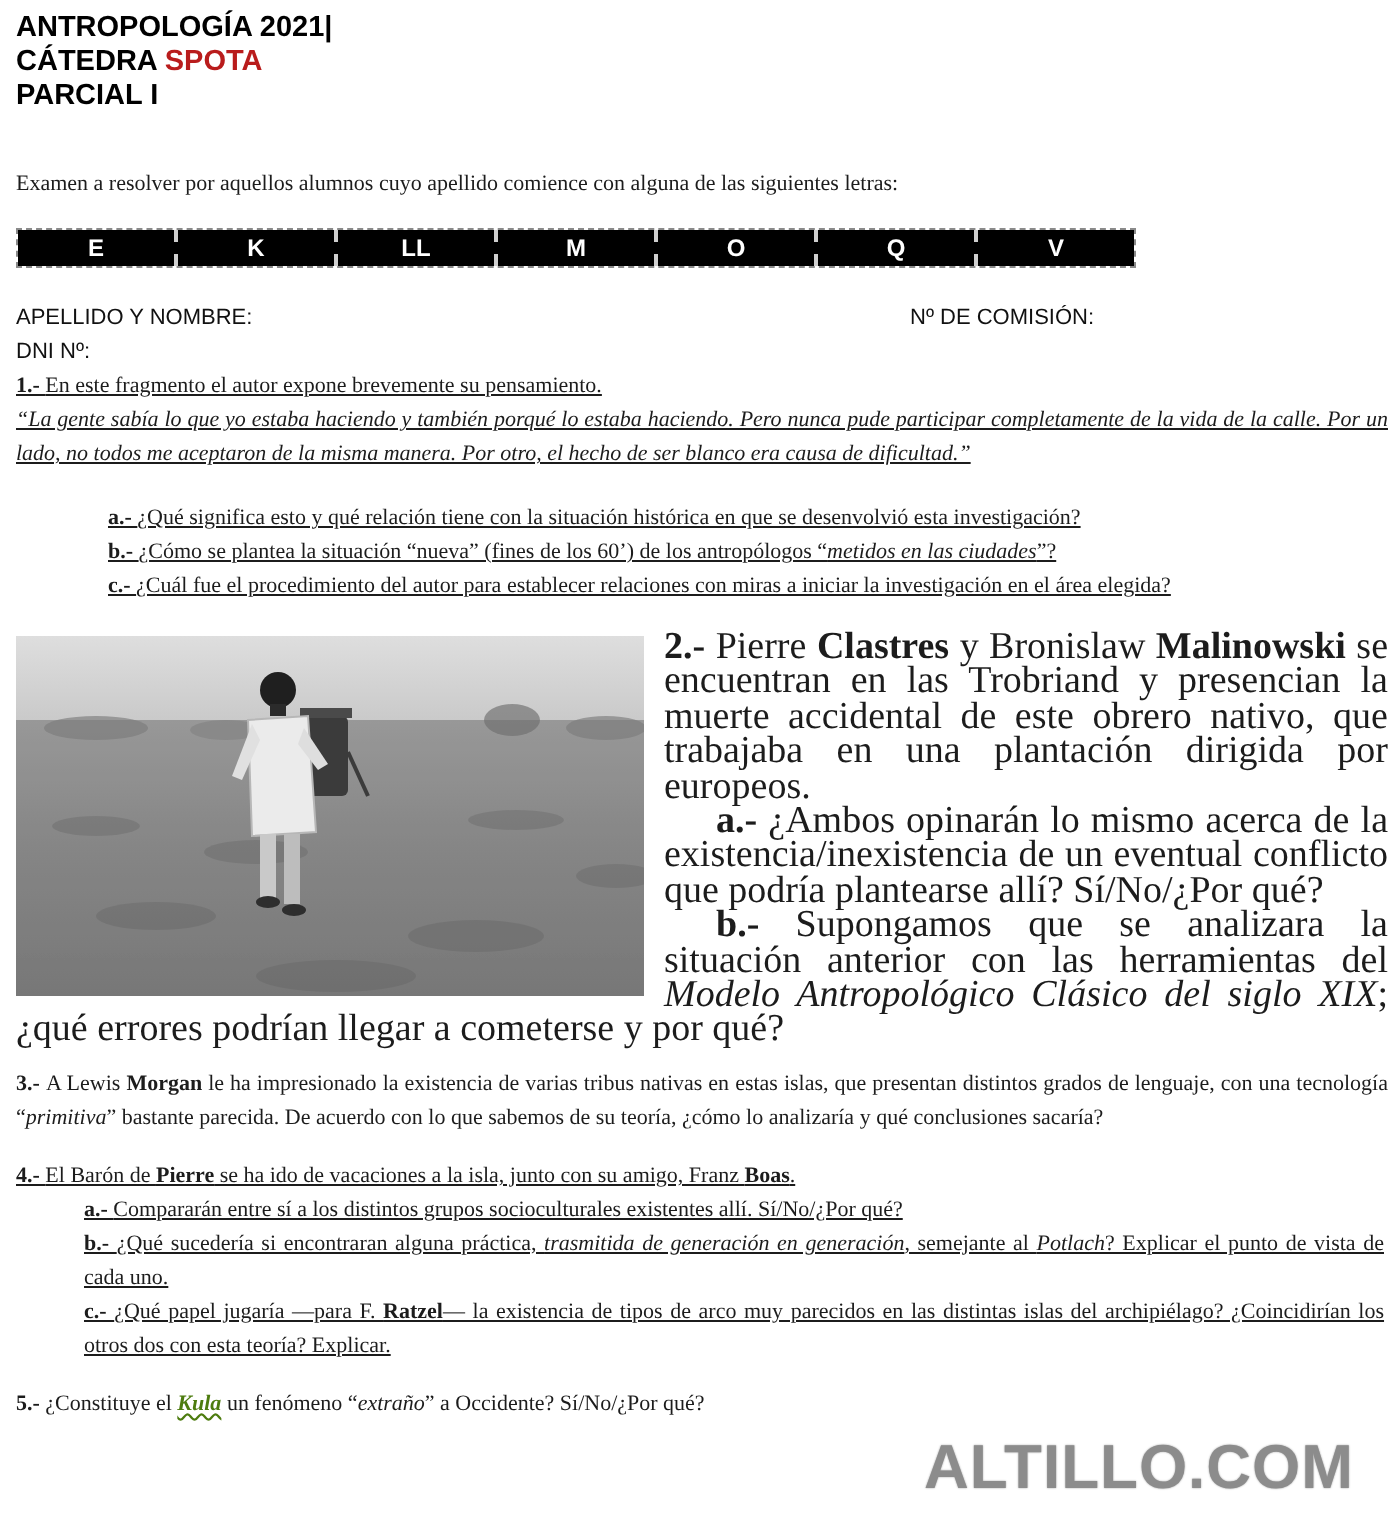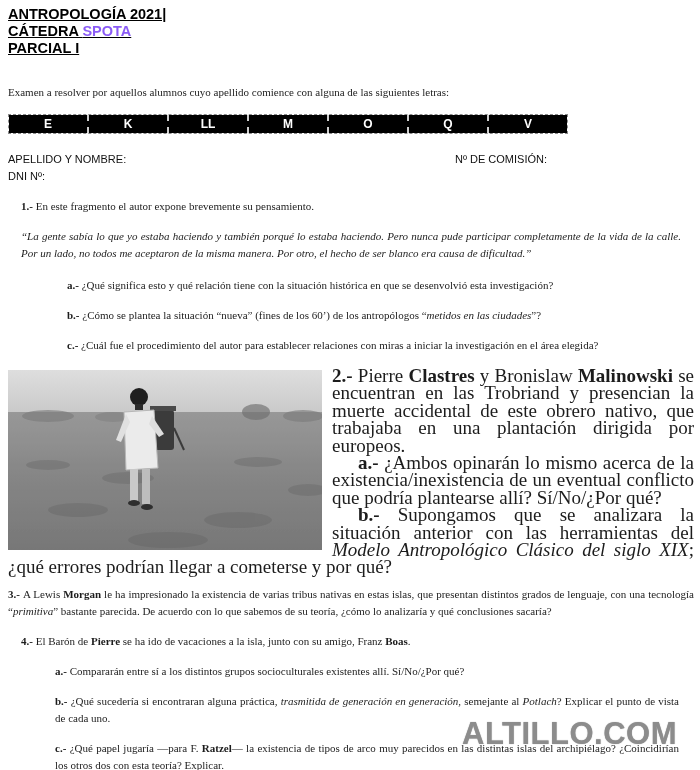--- a/index.html
+++ b/index.html
@@ -6,22 +6,22 @@
   .page{
     position:relative;
     width:700px;height:770px;
     background:#ffffff;
     overflow:hidden;
     box-sizing:border-box;
     padding:6px 6px 0 8px;
     color:#1c1c1c;
   }
   
-  .hdr{font-family:"Liberation Sans",sans-serif;font-weight:bold;font-size:14.5px;line-height:17px;color:#000;text-decoration:underline;}
-  .hdr .gray{color:#8b5cf6;}
+  .hdr{font-family:"Liberation Sans",sans-serif;font-weight:bold;font-size:14.5px;line-height:17px;color:#000;}
+  .hdr .gray{color:#b91c1c;}
   
   .ser{font-family:"Liberation Serif",serif;font-size:11px;line-height:17px;}
   .just{text-align:justify;}
   .b{font-weight:bold;}
   .i{font-style:italic;}
   .kula{font-style:italic;font-weight:bold;text-decoration:underline;text-decoration-style:wavy;color:#4d7c0f;}
   
   .intro{margin-top:27px;}
   
   .letters{
@@ -58,21 +58,21 @@
     margin:3px 10px 4px 0;
   }
   .q2col{font-size:19px;line-height:17.4px;}
   .q2col p{margin:0;}
   .q2col .sub{text-indent:26px;}
   .q3{margin-top:10px;}
   .clear{clear:both;}
   
   .q4{margin-top:12px;}
   .q4 .subs{margin-left:34px;width:650px;}
-  .q4 p,.q1 p,.quote p{margin:13px;}
+  .q4 p,.q1 p,.quote p{margin:0;text-decoration:underline;}
   
   .q5{margin-top:12px;}
   
   .watermark{
     position:absolute;
     left:462px;top:716px;
     font-family:"Liberation Sans",sans-serif;
     font-weight:bold;font-size:31px;
     color:#8c8c8c;
     letter-spacing:0.5px;

